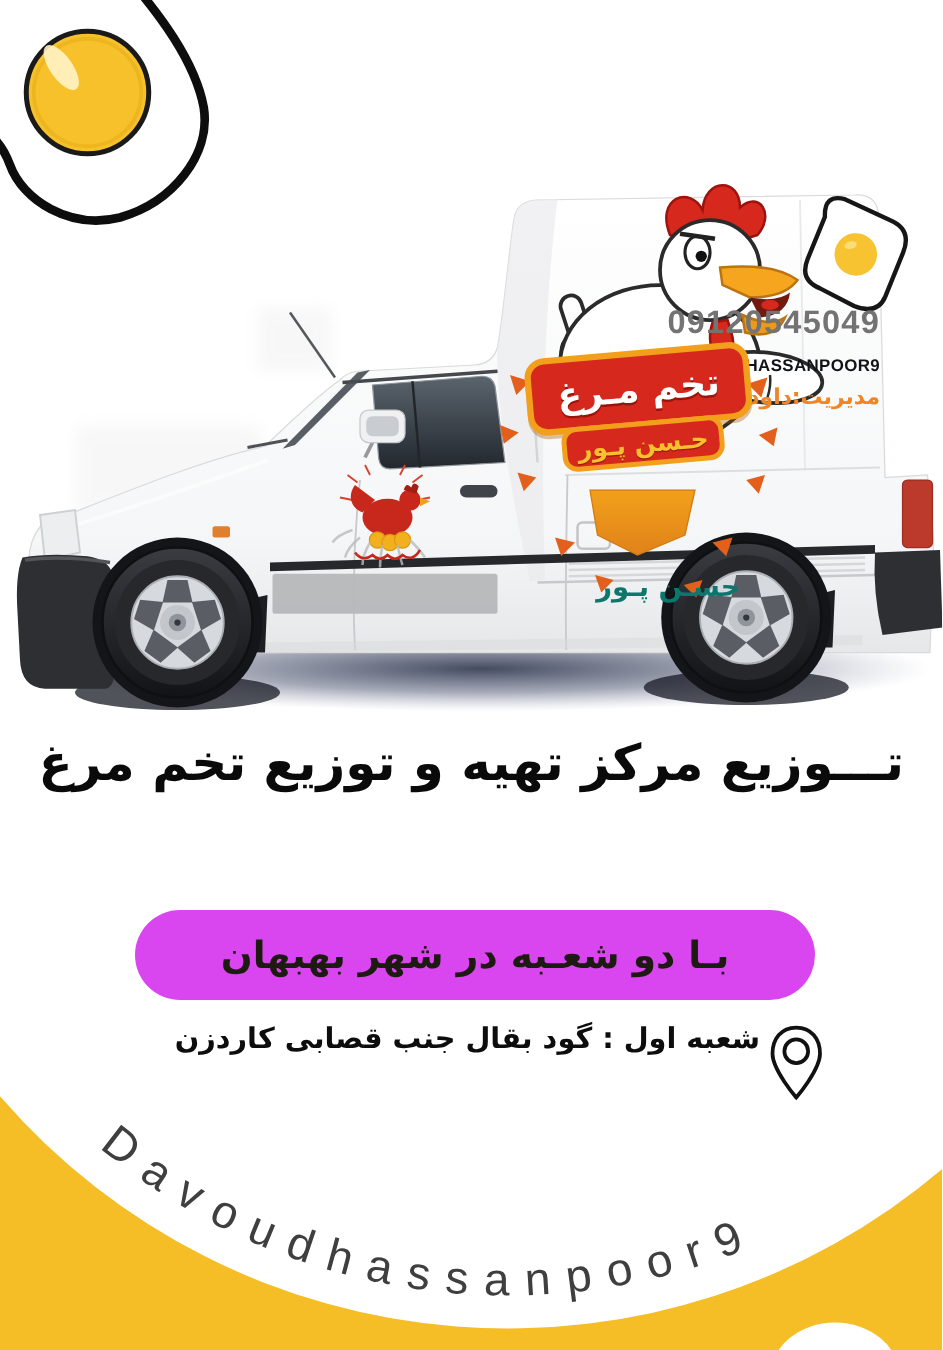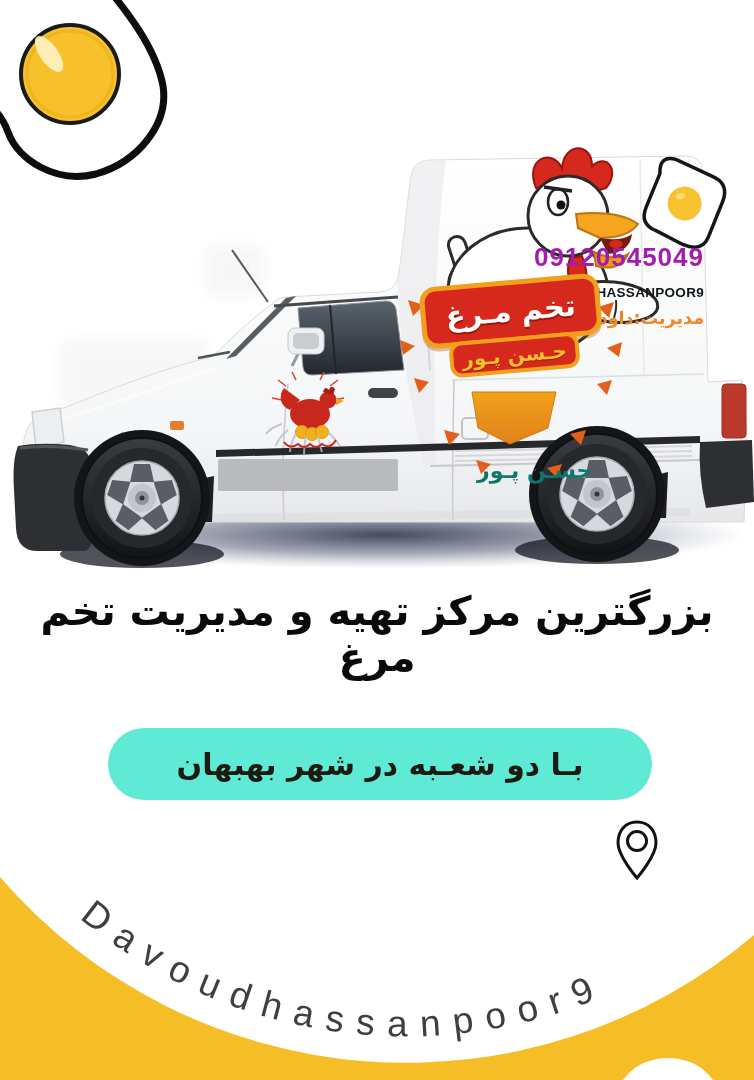--- a/index.html
+++ b/index.html
@@ -5,21 +5,21 @@
   html,body{margin:0;padding:0;background:#ffffff;}
   *{box-sizing:border-box;}
   .poster{position:relative;width:754px;height:1080px;background:#ffffff;overflow:hidden;
           font-family:"DejaVu Sans",sans-serif;}
   .abs{position:absolute;}
   
   .wm{position:absolute;background:#9a9a9a;opacity:.07;border-radius:8px;filter:blur(6px);}
   
   .truck-wrap{position:absolute;left:0;top:130px;width:754px;height:460px;}
   .truck-wrap svg{position:absolute;left:0;top:0;}
-  .phone{position:absolute;right:50px;top:112px;font-size:26px;font-weight:800;color:#a21caf;
+  .phone{position:absolute;right:50px;top:112px;font-size:26px;font-weight:800;color:#737373;
          letter-spacing:1px;font-family:"Liberation Sans","DejaVu Sans",sans-serif;}
   .handle{position:absolute;right:50px;top:155px;font-size:13.5px;font-weight:800;color:#0e1419;
           letter-spacing:.3px;font-family:"Liberation Sans","DejaVu Sans",sans-serif;}
   .mgmt{position:absolute;right:50px;top:178px;font-size:17.5px;font-weight:800;color:#F08524;direction:rtl;}
   .side-name{position:absolute;left:477px;top:328px;font-size:22px;font-weight:700;color:#0f766e;
              direction:rtl;letter-spacing:1px;}
   
   .badge{position:absolute;left:422px;top:150px;width:180px;transform:rotate(-5deg);z-index:5;}
   .badge-main{background:#D7281D;border:5px solid #F2A01B;border-radius:16px;height:62px;
               display:flex;align-items:center;justify-content:center;color:#ffffff;font-size:29px;
@@ -27,21 +27,21 @@
               box-shadow:0 3px 0 rgba(160,80,0,.35);}
   .badge-sub{width:130px;margin:-5px auto 0;background:#D7281D;border:4px solid #F2A01B;border-radius:12px;
              color:#F7C12B;font-size:20px;font-weight:800;text-align:center;direction:rtl;padding:2px 0;
              text-shadow:0 1px 0 rgba(120,10,5,.6);}
   
   .headline{position:absolute;left:0;top:588px;width:754px;text-align:center;direction:rtl;
             font-size:40px;font-weight:800;color:#0a0a0a;}
   .subtitle{position:absolute;left:0;top:668px;width:754px;text-align:center;direction:rtl;
             font-size:27px;font-weight:500;color:#161616;}
   .banner{position:absolute;left:108px;top:728px;width:544px;height:72px;border-radius:37px;
-          background:#5eead4;display:flex;align-items:center;justify-content:center;direction:rtl;
+          background:#d946ef;display:flex;align-items:center;justify-content:center;direction:rtl;
           font-size:30px;font-weight:800;color:#1d1a12;}
   .branches{position:absolute;right:146px;top:818px;text-align:right;direction:rtl;
             font-size:23px;font-weight:700;color:#0d0d0d;}
   .branches .line{margin-bottom:14px;white-space:nowrap;}
   .pin{position:absolute;right:94px;top:818px;width:46px;height:68px;}
   
   .bottom-arc{position:absolute;left:0;top:840px;width:754px;height:240px;}
 </style>
 </head>
 <body>
@@ -258,25 +258,26 @@
     <div class="handle">DAVOUDHASSANPOOR9</div>
     <div class="mgmt">مدیریت:داود حسن پور</div>
     <div class="side-name">حسـن پـور</div>
 
     <div class="badge">
       <div class="badge-main">تخم مـرغ</div>
       <div class="badge-sub">حـسن پـور</div>
     </div>
   </div>
 
-  <div class="headline">بزرگترین مرکز تهیه و مدیریت تخم مرغ</div>
+  <div class="headline">تـــوزیع مرکز تهیه و توزیع تخم مرغ</div>
 
   <div class="banner">بـا دو شعـبه در شهر بهبهان</div>
 
   <div class="branches">
+    <div class="line">شعبه اول : گود بقال جنب قصابی کاردزن</div>
   </div>
   <svg class="pin" viewBox="0 0 46 68">
     <path d="M23 4 C11 4 4 13 4 25 C4 38 23 60 23 60 C23 60 42 38 42 25 C42 13 35 4 23 4 Z" fill="#ffffff" stroke="#111111" stroke-width="3"></path>
     <circle cx="23" cy="23" r="9.5" fill="#ffffff" stroke="#111111" stroke-width="3"></circle>
   </svg>
 
   <svg class="bottom-arc" width="754" height="240" viewBox="0 0 754 240">
     <path d="M 0 37 A 537 537 0 0 0 754 95 L 754 240 L 0 240 Z" fill="#F5BE26"></path>
     <ellipse cx="668" cy="262" rx="52" ry="44" fill="#ffffff"></ellipse>
     <defs>

